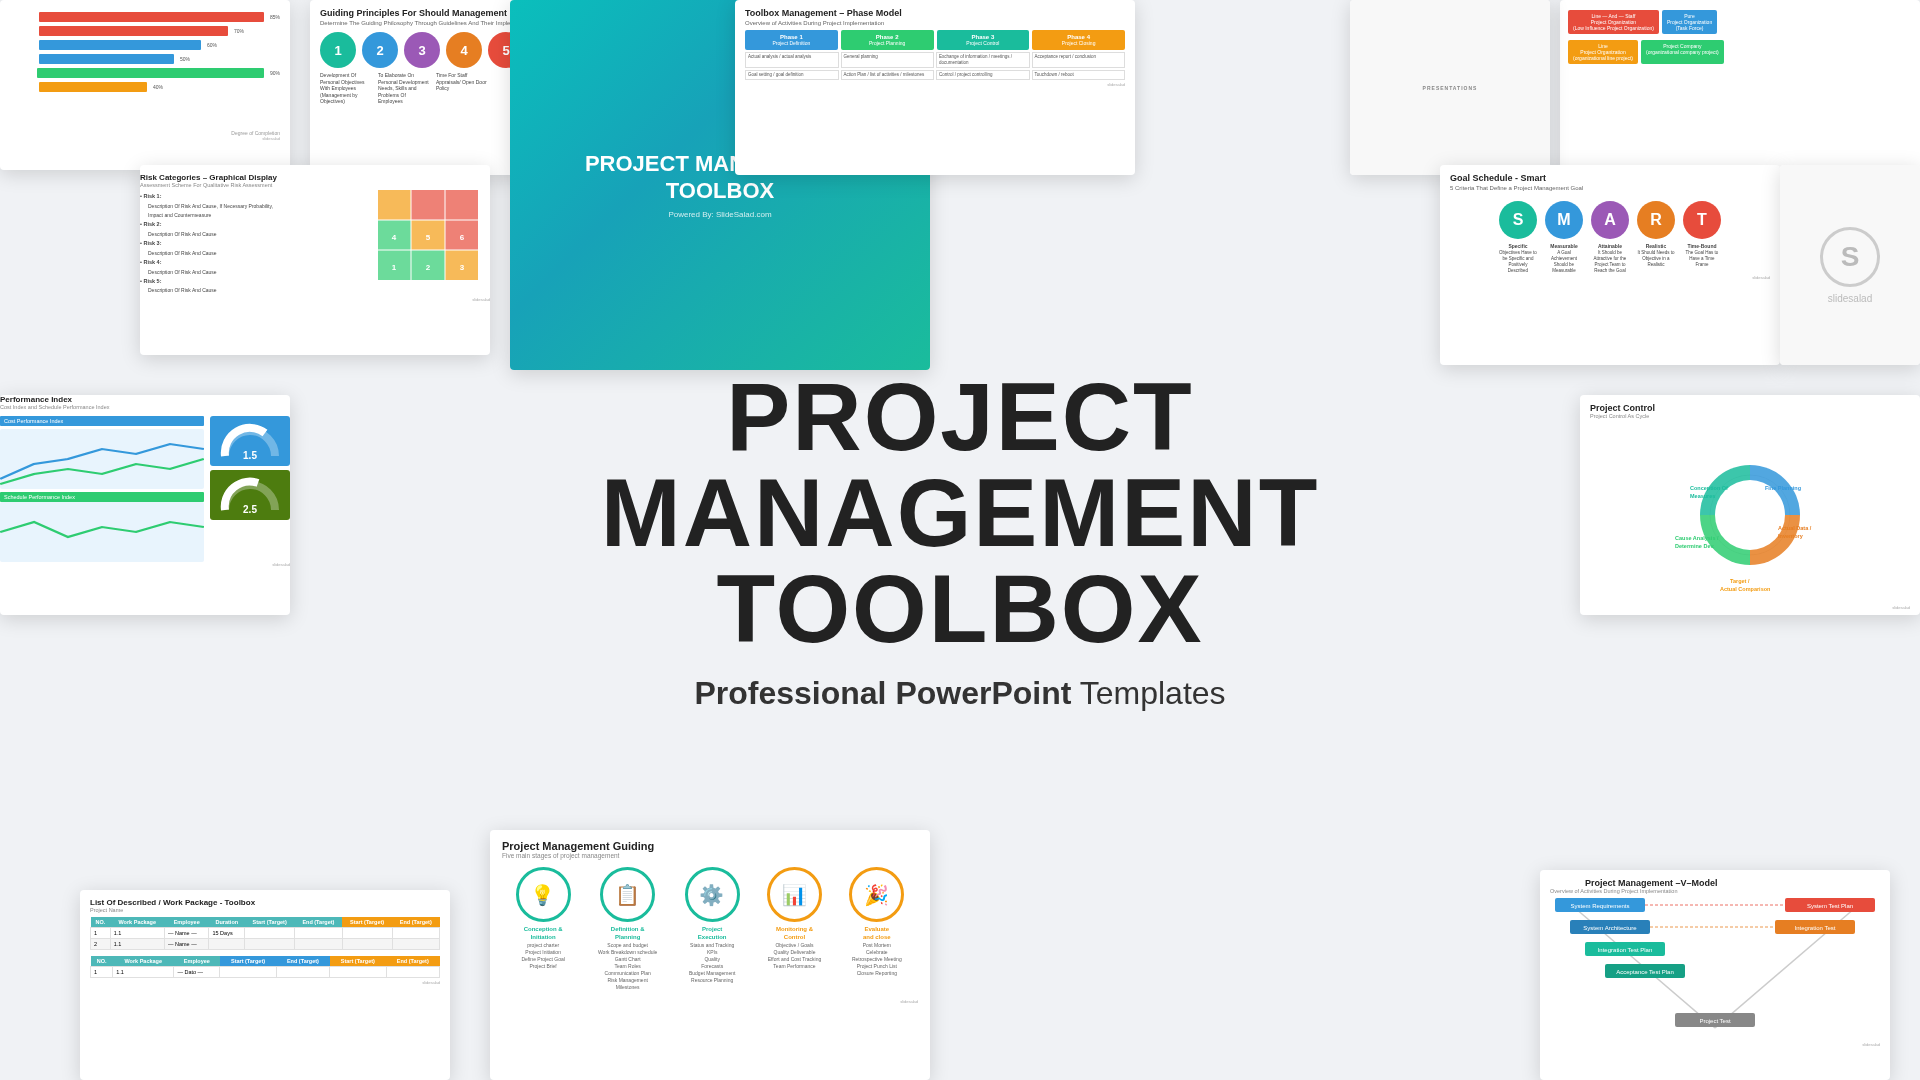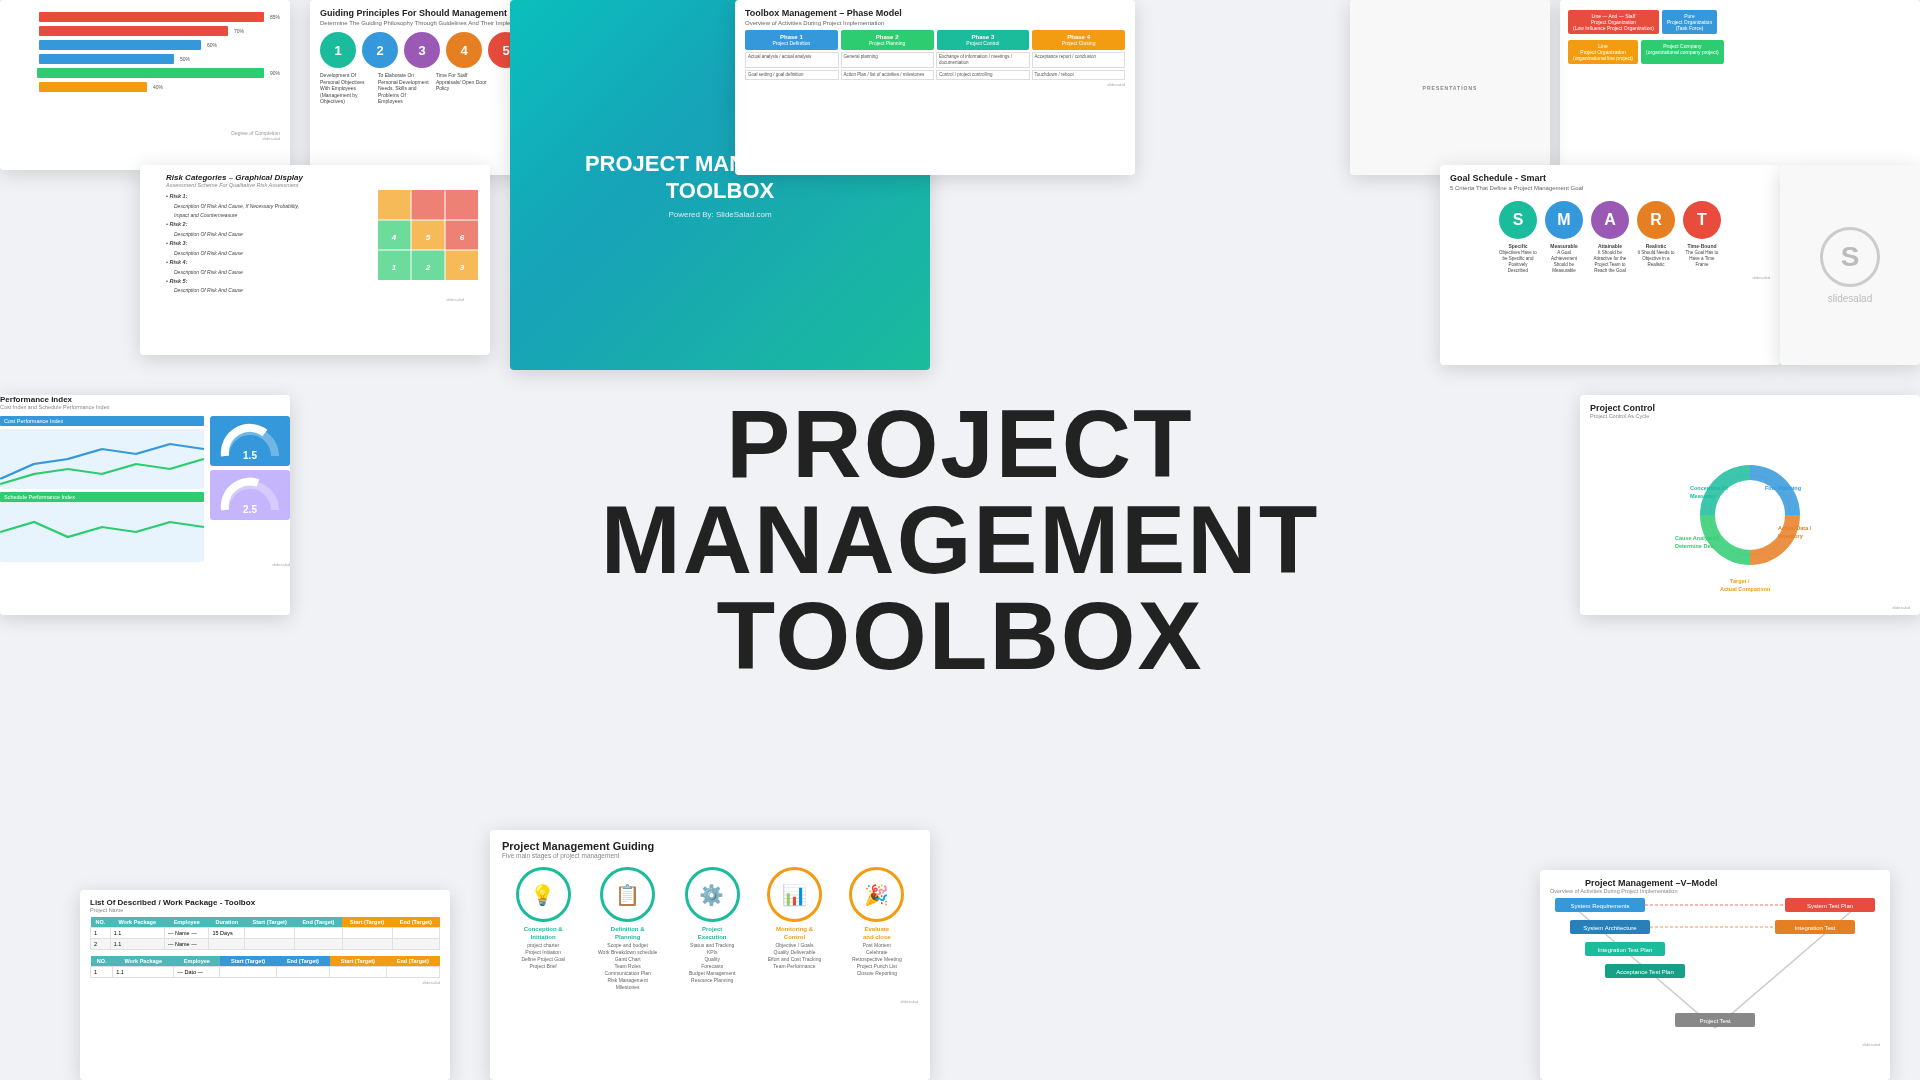--- a/index.html
+++ b/index.html
@@ -207,21 +207,21 @@
       padding: 4px 6px;
       border-radius: 2px;
       font-size: 6px;
       font-weight: 700;
       color: #fff;
       flex: 1;
       text-align: center;
     }
 
     
-    .risk-inner { padding: 8px 26px; font-style: italic; }
+    .risk-inner { padding: 8px 0; }
     .risk-title { font-size: 8px; font-weight: 700; color: #222; }
     .risk-subtitle { font-size: 5.5px; color: #888; margin-bottom: 4px; }
     .risk-list { font-size: 5.5px; color: #444; line-height: 1.8; }
 
     
     .smart-circles {
       display: flex;
       gap: 8px;
       margin-top: 10px;
       justify-content: center;
@@ -600,21 +600,21 @@
         </div>
       </div>
       <div class="perf-chart-right">
         <div class="gauge-box" style="background:#3498db;">
           <svg width="60" height="40" viewBox="0 0 60 40">
             <path d="M5,35 A25,25 0 0,1 55,35" fill="none" stroke="rgba(255,255,255,0.3)" stroke-width="8"></path>
             <path d="M5,35 A25,25 0 0,1 45,12" fill="none" stroke="white" stroke-width="8"></path>
             <text x="30" y="38" text-anchor="middle" font-size="10" fill="white" font-weight="bold">1.5</text>
           </svg>
         </div>
-        <div class="gauge-box" style="background:#c4b5fd;">
+        <div class="gauge-box" style="background:#4d7c0f;">
           <svg width="60" height="40" viewBox="0 0 60 40">
             <path d="M5,35 A25,25 0 0,1 55,35" fill="none" stroke="rgba(255,255,255,0.3)" stroke-width="8"></path>
             <path d="M5,35 A25,25 0 0,1 38,8" fill="none" stroke="white" stroke-width="8"></path>
             <text x="30" y="38" text-anchor="middle" font-size="10" fill="white" font-weight="bold">2.5</text>
           </svg>
         </div>
       </div>
     </div>
     <div style="font-size:4px;color:#aaa;text-align:right;">slidesalad</div>
   </div>
@@ -796,13 +796,16 @@
     </svg>
     <div style="font-size:4px;color:#aaa;text-align:right;">slidesalad</div>
   </div>
 </div>
 
 <div class="hero-center">
   <div class="hero-title">
     <div>PROJECT MANAGEMENT</div>
     <div>TOOLBOX</div>
   </div>
+  <div class="hero-subtitle">
+    <strong>Professional PowerPoint</strong><span> Templates</span>
+  </div>
 </div>
 
 </body></html>

